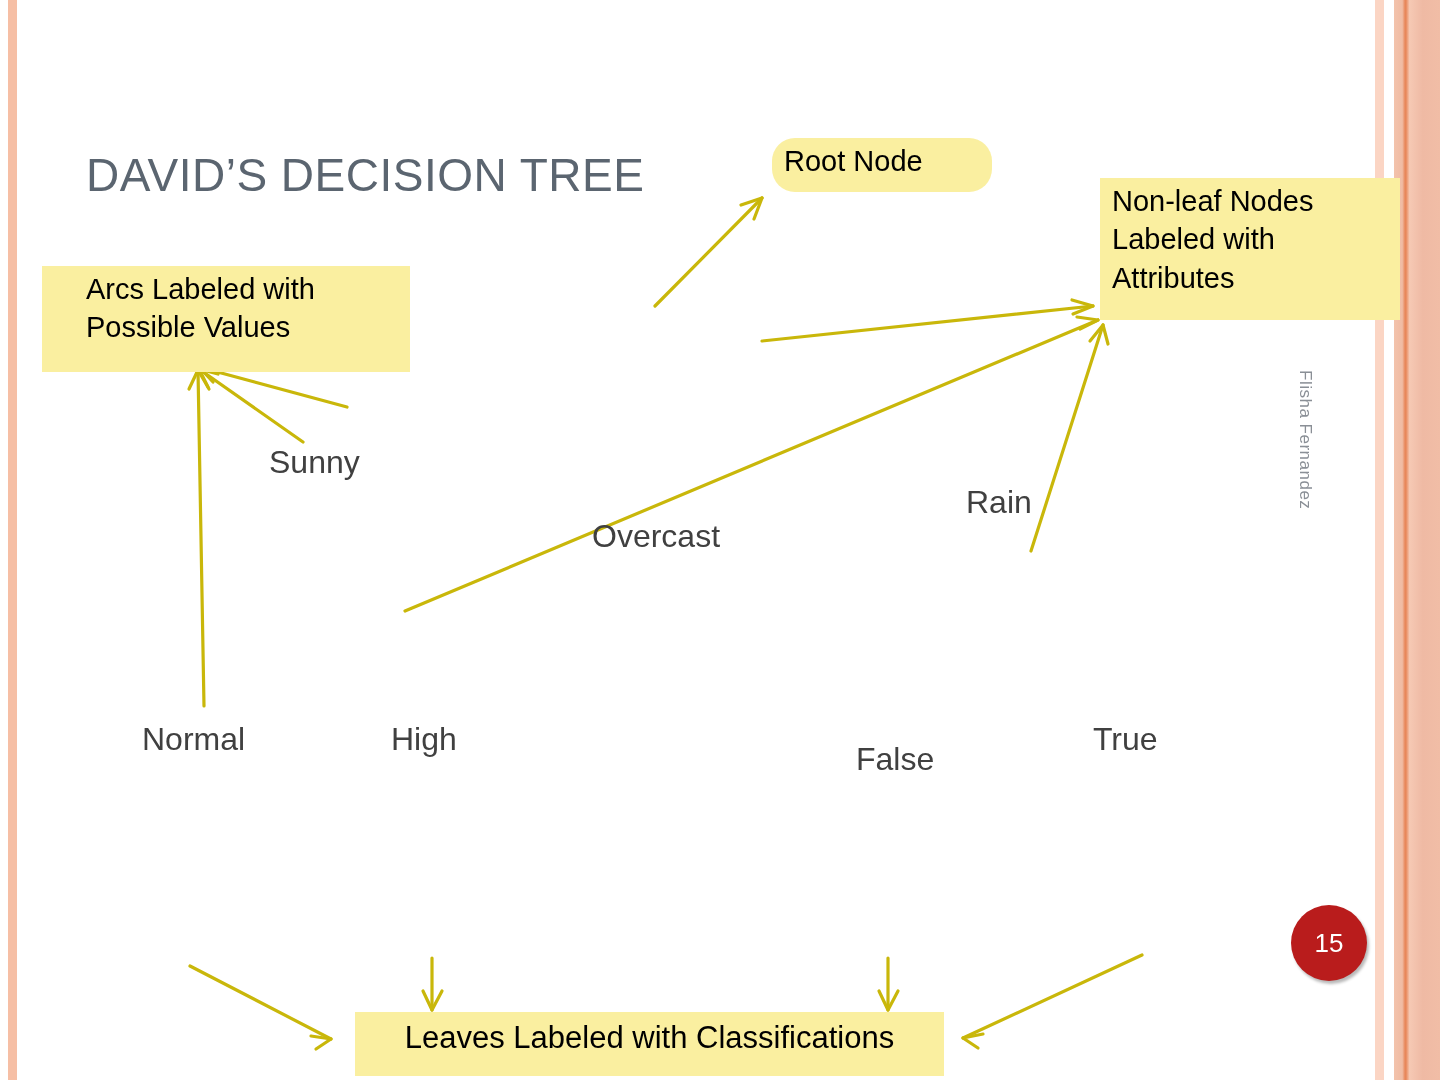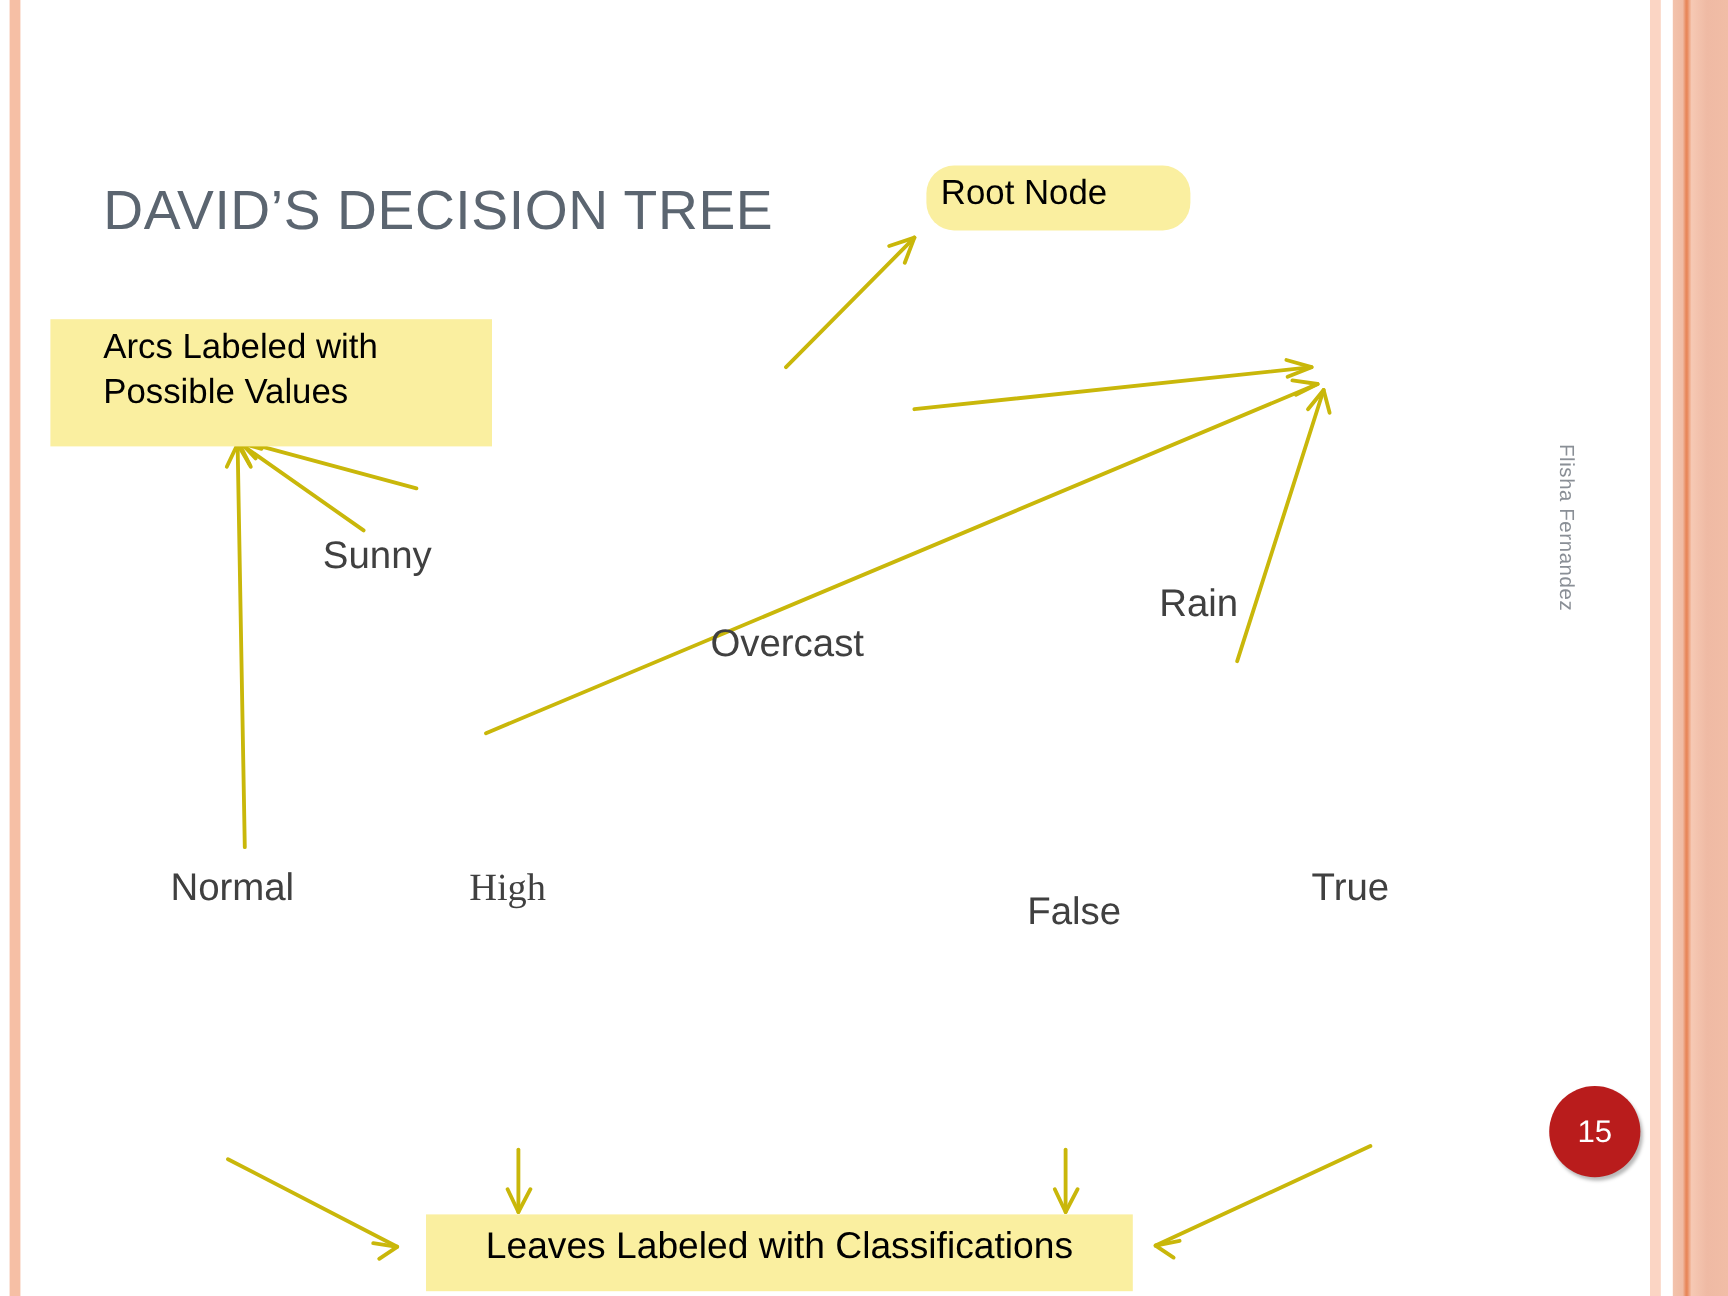--- a/index.html
+++ b/index.html
@@ -115,25 +115,28 @@
   <div id="lbl-play">
     <span class="ghost">Play?</span>
     <span class="ghost" style="left:18px;">Play</span>
   </div>
 
   <div class="lbl" style="left:269px;top:444px;">Sunny</div>
   <div class="lbl" style="left:592px;top:518px;">Overcast</div>
   <div class="lbl" style="left:966px;top:444px;margin-top:40px;">Rain</div>
 
   <div class="lbl" style="left:142px;top:721px;">Normal</div>
-  <div class="lbl" style="left:391px;top:721px;font-family:Liberation Serif, serif;">High</div>
+  <div class="lbl" style="left:391px;top:721px;">High</div>
   <div class="lbl" style="left:856px;top:741px;">False</div>
   <div class="lbl" style="left:1093px;top:721px;">True</div>
 
   <div class="hl" id="hl-root">Root Node</div>
+  <div class="hl" id="hl-nonleaf">Non-leaf Nodes
+Labeled with
+Attributes</div>
   <div class="hl" id="hl-arcs">Arcs Labeled with
 Possible Values</div>
   <div class="hl" id="hl-leaves">Leaves Labeled with Classifications</div>
 
   <div class="pagenum">15</div>
 
   <div class="author">Flisha Fernandez</div>
 
 </div>
 

